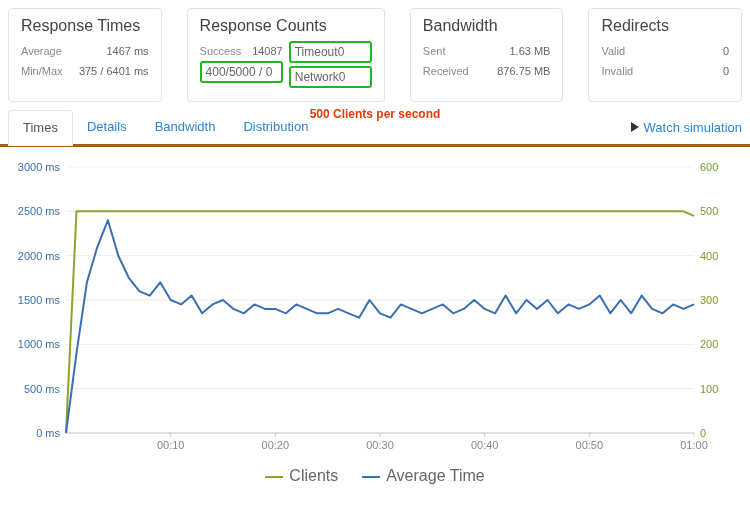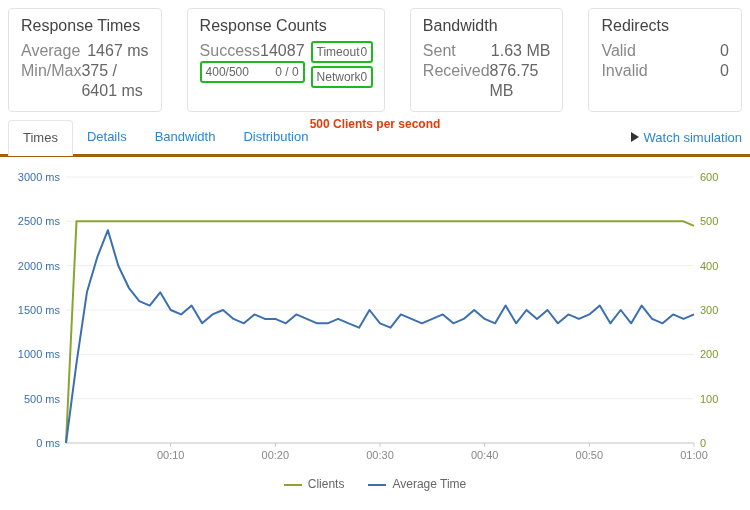--- a/index.html
+++ b/index.html
@@ -1,35 +1,35 @@
 <!DOCTYPE html>
 <html><head>
 <meta charset="utf-8">
 <style>
   html,body{margin:0;padding:0;font-family:-apple-system,"Helvetica Neue",Arial,sans-serif;font-size:13px;color:#555;background:#fff;width:750px;}
   .cards{display:flex;gap:25px;padding:8px 8px 4px 8px;}
   .card{border:1px solid #e3e3e3;border-radius:4px;padding:8px 12px 10px 12px;flex:1;min-width:0;}
   .card h3{margin:0 0 6px 0;font-size:16px;font-weight:500;color:#444;}
-  .kv{display:flex;justify-content:space-between;font-size:16px;color:#888;line-height:20px;}
+  .kv{display:flex;justify-content:space-between;font-size:11px;color:#888;line-height:20px;}
   .kv .v{color:#666;}
   .twocol{display:flex;gap:6px;}
   .twocol>div{flex:1;}
-  .pill{border:2px solid #1fb81f;border-radius:3px;padding:0 4px;display:flex;justify-content:space-between;align-items:center;font-size:12px;color:#666;line-height:18px;margin-bottom:3px;}
+  .pill{border:2px solid #1fb81f;border-radius:3px;padding:0 4px;display:flex;align-items:center;font-size:12px;color:#666;line-height:18px;margin-bottom:3px;}
   .tabbar{display:flex;align-items:center;border-bottom:3px solid #a16207;padding:0 8px;height:34px;position:relative;margin-top:4px;}
   .tab{padding:0 14px;height:34px;line-height:34px;font-size:13px;color:#2c84d3;cursor:pointer;}
   .tab.active{color:#555;border:1px solid #e6e6e6;border-bottom:1px solid #fff;border-radius:4px 4px 0 0;margin-bottom:-1px;background:#fff;}
   .cps{position:absolute;left:50%;transform:translateX(-50%);top:-3px;font-size:12px;color:#e23c0b;font-weight:600;}
   .watch{margin-left:auto;color:#2c84d3;font-size:13px;cursor:pointer;display:flex;align-items:center;gap:4px;}
   .watch svg{width:10px;height:10px;fill:#333;}
   .chartbox{padding:10px 20px 6px 10px;position:relative;}
   svg.chart{display:block;}
   .ytick{font-size:11px;fill:#3a6fb0;}
   .ytick2{font-size:11px;fill:#7a9a2e;}
   .xtick{font-size:11px;fill:#888;}
-  .legend{display:flex;justify-content:center;gap:24px;padding:4px 0 8px 0;font-size:12px;color:#666;align-items:center;}
+  .legend{display:flex;justify-content:center;gap:24px;padding:4px 0 8px 0;font-size:16px;color:#666;align-items:center;}
   .legend .dot{width:18px;height:2px;display:inline-block;vertical-align:middle;margin-right:6px;}
 </style>
 </head>
 <body>
 
 <div class="cards">
   <div class="card">
     <h3>Response Times</h3>
     <div class="kv">
         <span>Average</span>

